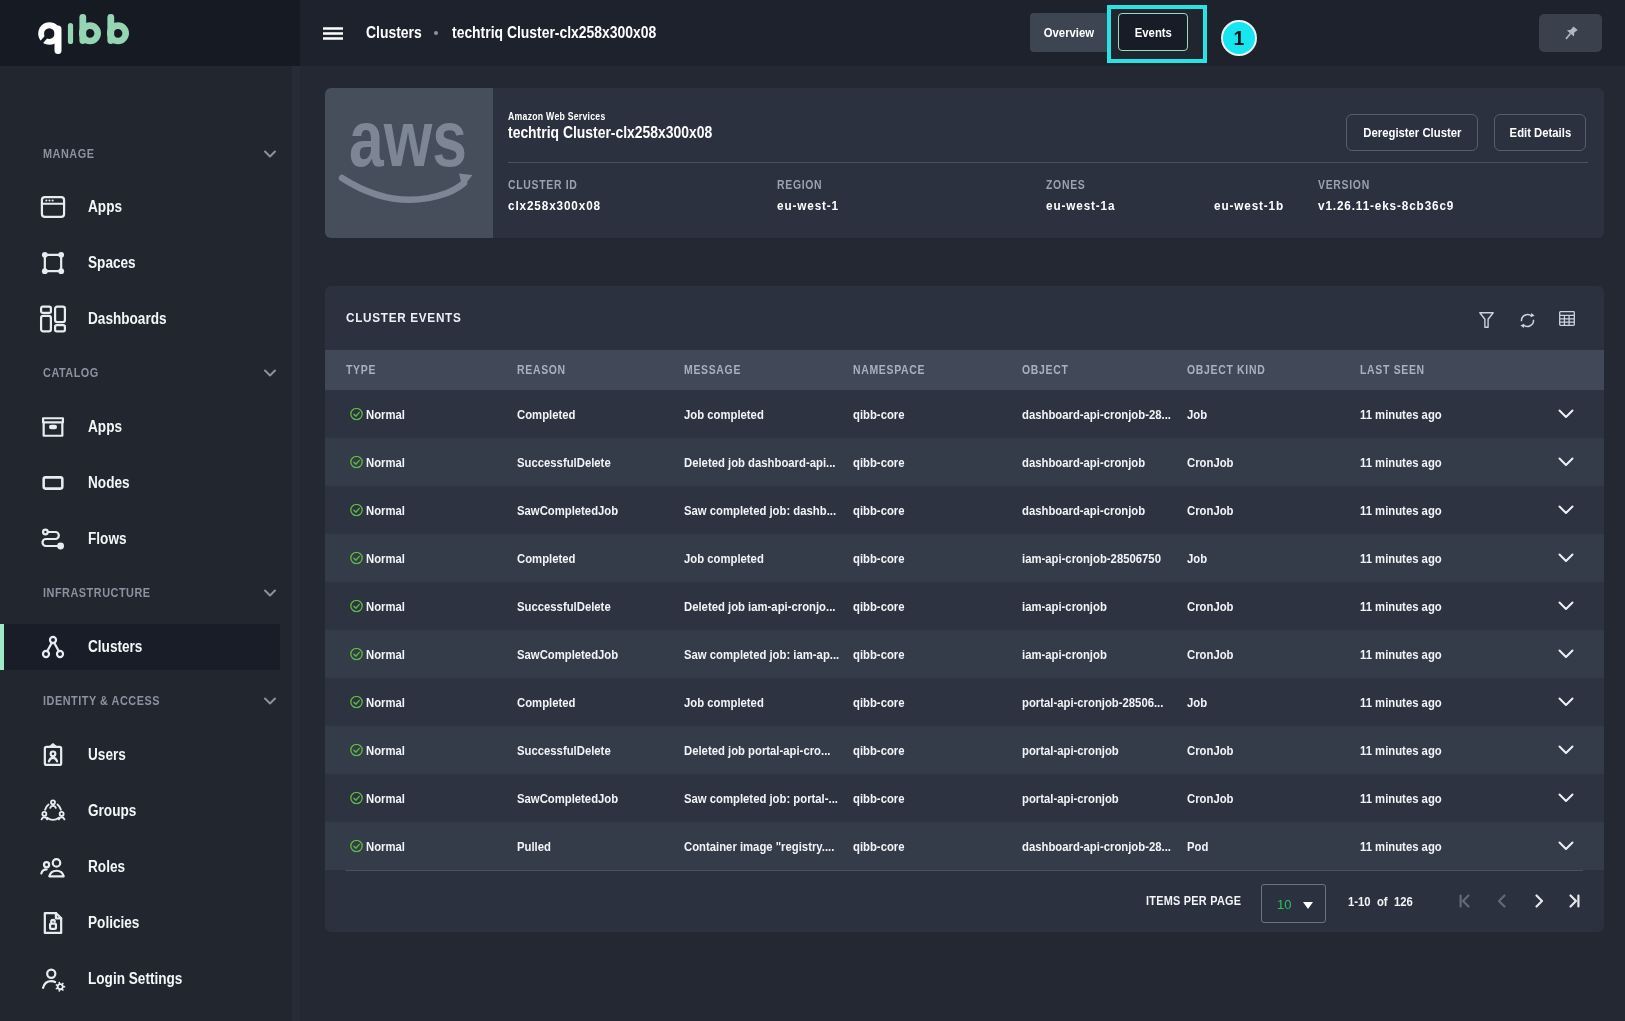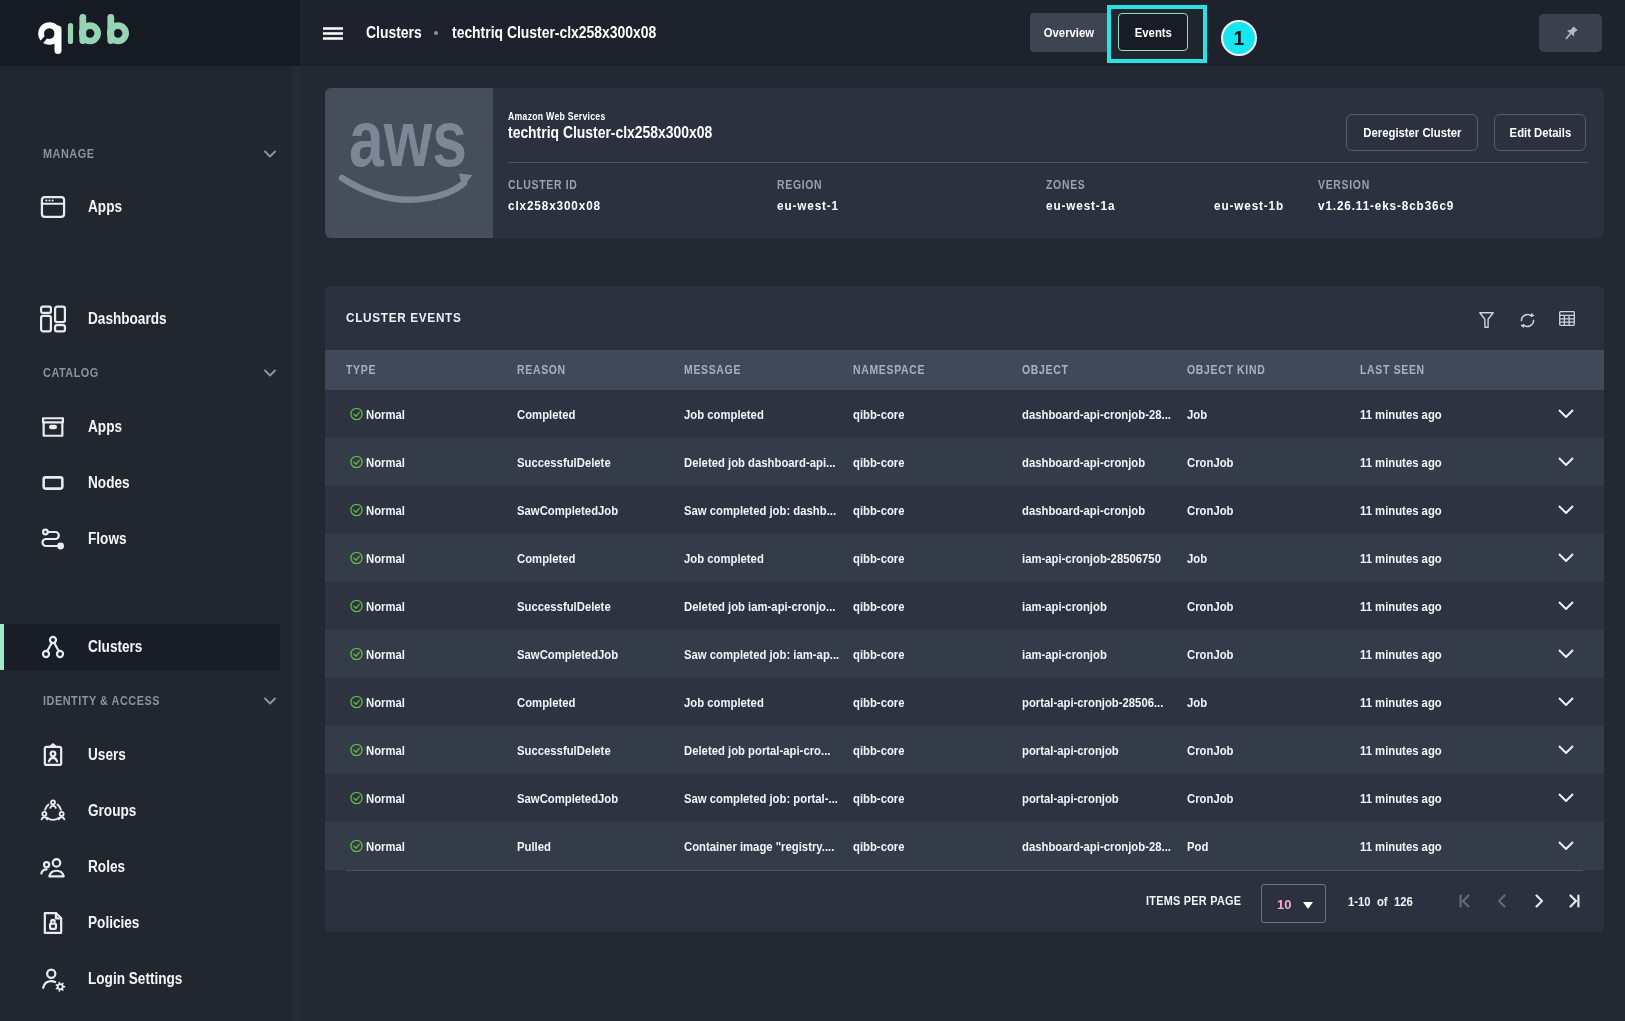--- a/index.html
+++ b/index.html
@@ -74,21 +74,21 @@
   .rowchev { position:absolute; left:1233px; top:50%; transform:translateY(-50%); }
   .rowicon { position:absolute; left:25px; top:50%; transform:translateY(-50%); width:13px; height:13px; }
 
   #evfoot { position:absolute; left:0; bottom:0; width:1279px; height:62px; }
   #evfoot:before { content:""; position:absolute; left:21px; right:21px; top:0; height:1px; background:#4a5160; }
   .pgtext { position:absolute; top:50%; transform:translateY(-50%) scaleX(0.87); transform-origin:0 50%;
     color:#f2f4f7; font-weight:700; white-space:nowrap; }
   #ppage { left:821px; font-size:12.5px; letter-spacing:.3px; }
   #pcount { left:1023px; font-size:13px; }
   #pdrop { position:absolute; left:936px; top:14px; width:65px; height:39px; border:1px solid #6c7480; border-radius:3px; }
-  #pdrop span { position:absolute; left:15px; top:50%; transform:translateY(-50%); color:#f9a8d4; font-size:13px; font-weight:700; }
+  #pdrop span { position:absolute; left:15px; top:50%; transform:translateY(-50%); color:#22c55e; font-size:13px; font-weight:400; }
   #pdrop .tri { position:absolute; right:12px; top:17px; width:0; height:0;
     border-left:5.5px solid transparent; border-right:5.5px solid transparent; border-top:7px solid #fff; }
   .pnav { position:absolute; top:50%; transform:translateY(-50%); }
   .cx { display:inline-block; transform:scaleX(0.87); white-space:nowrap; }
 </style>
 </head>
 <body>
 <div id="sidebar">
   <div class="navsec" style="top:127px">
       <span class="lbl">MANAGE</span>
@@ -99,20 +99,30 @@
   <div class="navitem" style="top:179px">
     <svg class="ic" viewBox="0 0 24 24" fill="none" stroke="#e8ebef" stroke-width="1.9" stroke-linecap="round" stroke-linejoin="round">
       <rect x="2.5" y="3.5" width="19" height="17" rx="2.5"></rect>
         <path d="M2.5 9.2h19"></path>
       <circle cx="6.3" cy="6.4" r="0.9" fill="#e8ebef" stroke="none"></circle>
         <circle cx="9" cy="6.4" r="0.9" fill="#e8ebef" stroke="none"></circle>
         <circle cx="11.7" cy="6.4" r="0.9" fill="#e8ebef" stroke="none"></circle>
     </svg>
     <span class="lbl">Apps</span>
   </div>
+  <div class="navitem" style="top:235px">
+    <svg class="ic" viewBox="0 0 24 24" fill="none" stroke="#e8ebef" stroke-width="1.9" stroke-linecap="round" stroke-linejoin="round">
+      <rect x="5" y="5" width="14" height="14" rx="1"></rect>
+      <circle cx="5" cy="5" r="2.5" fill="#e8ebef" stroke="none"></circle>
+        <circle cx="19" cy="5" r="2.5" fill="#e8ebef" stroke="none"></circle>
+      <circle cx="5" cy="19" r="2.5" fill="#e8ebef" stroke="none"></circle>
+        <circle cx="19" cy="19" r="2.5" fill="#e8ebef" stroke="none"></circle>
+    </svg>
+    <span class="lbl">Spaces</span>
+  </div>
   <div class="navitem" style="top:291px">
     <svg class="ic" viewBox="0 0 24 24" fill="none" stroke="#e8ebef" stroke-width="1.9" stroke-linejoin="round">
       <rect x="1.8" y="1.4" width="8.4" height="5.4" rx="1.4"></rect>
         <rect x="1.8" y="9.4" width="8.4" height="13.2" rx="1.8"></rect>
       <rect x="13.8" y="1.4" width="8.4" height="13.2" rx="1.8"></rect>
         <rect x="13.8" y="17.2" width="8.4" height="5.4" rx="1.4"></rect>
     </svg>
     <span class="lbl">Dashboards</span>
   </div>
   <div class="navsec" style="top:346px">
@@ -135,20 +145,26 @@
     </svg>
     <span class="lbl">Nodes</span>
   </div>
   <div class="navitem" style="top:511px">
     <svg class="ic" viewBox="0 0 24 24" fill="none" stroke="#e8ebef" stroke-width="1.9" stroke-linecap="round">
       <circle cx="5.5" cy="6" r="2"></circle>
         <circle cx="18.5" cy="18" r="2" fill="#e8ebef"></circle>
       <path d="M7.5 6h6.5a3 3 0 0 1 0 6h-8a3 3 0 0 0 0 6h10.5"></path>
     </svg>
     <span class="lbl">Flows</span>
+  </div>
+  <div class="navsec" style="top:566px">
+      <span class="lbl">INFRASTRUCTURE</span>
+    <svg width="16" height="16" viewBox="0 0 16 16" fill="none" stroke="#8b93a1" stroke-width="2" stroke-linecap="round" stroke-linejoin="round">
+        <path d="M3 5.5 8 10.5 13 5.5"></path>
+      </svg>
   </div>
   <div class="navitem active-item" style="top:620px">
     <svg class="ic" viewBox="0 0 24 24" fill="none" stroke="#e8ebef" stroke-width="1.9" stroke-linecap="round">
       <circle cx="12" cy="6" r="2.6"></circle>
         <circle cx="6" cy="18" r="2.6"></circle>
         <circle cx="18" cy="18" r="2.6"></circle>
       <path d="M11 8.3 7 15.7M13 8.3l4 7.4"></path>
     </svg>
     <span class="lbl">Clusters</span>
   </div>

